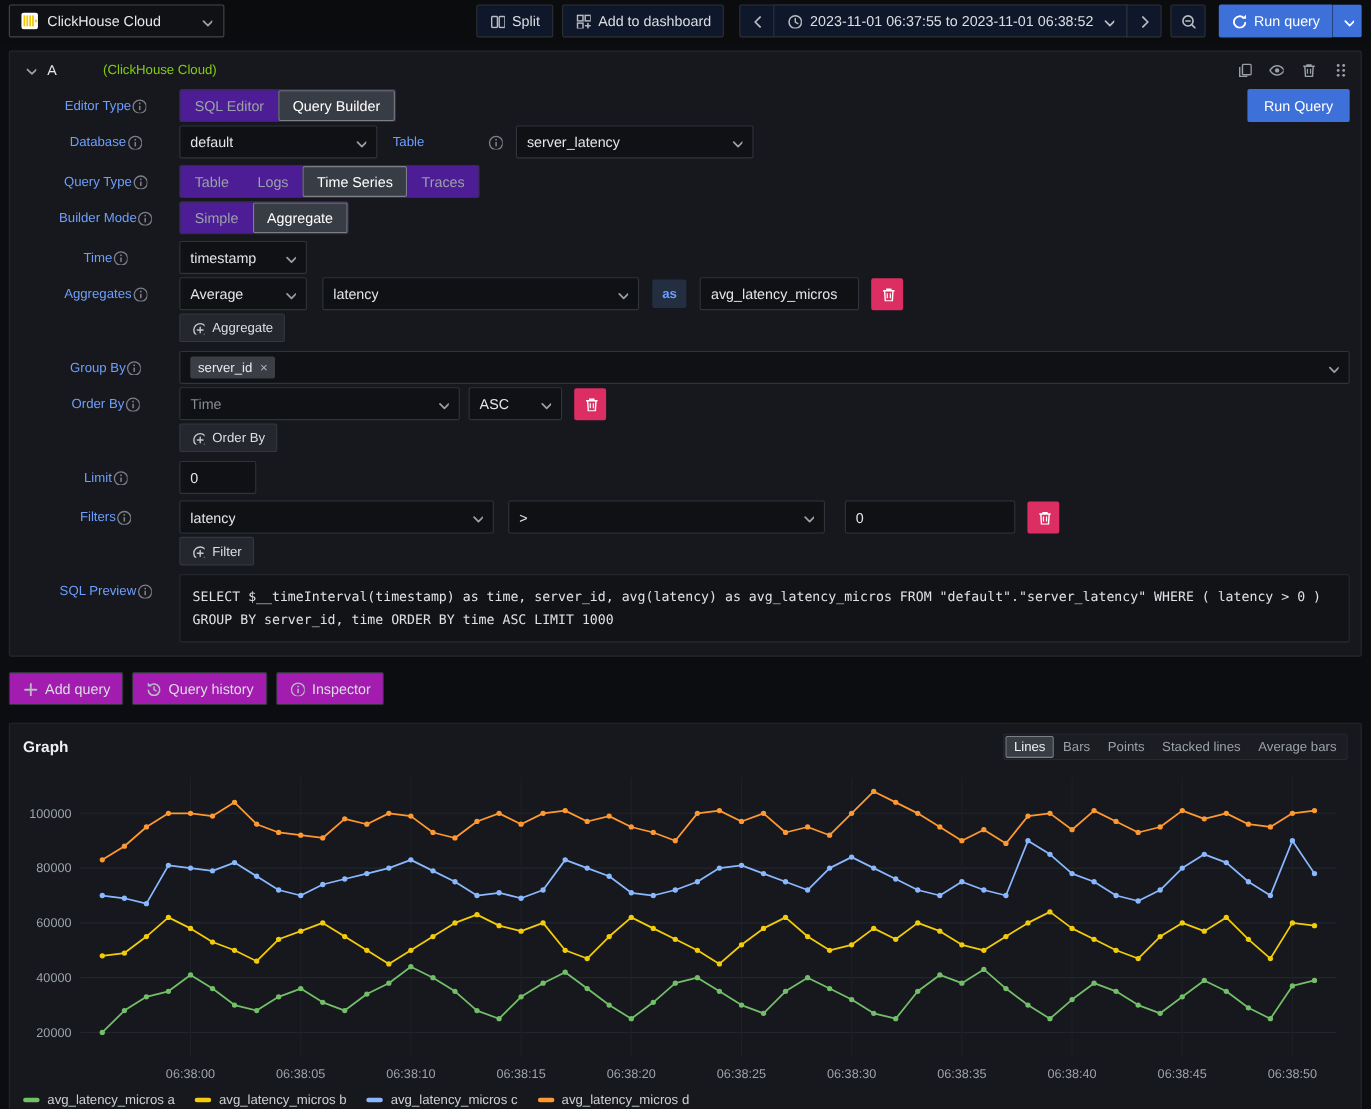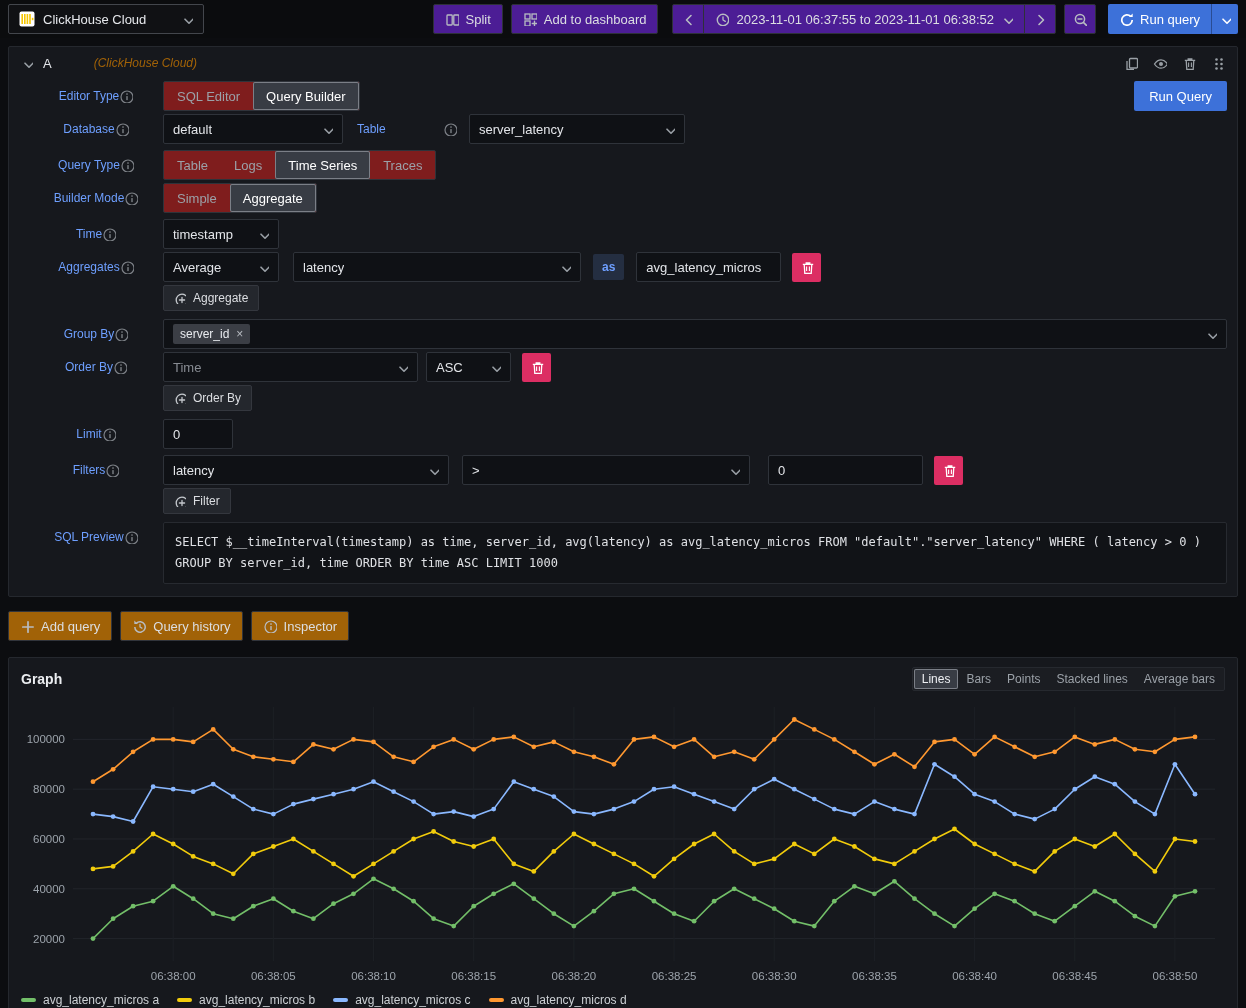--- a/index.html
+++ b/index.html
@@ -8,45 +8,45 @@
   svg{display:block}
   .icon{width:14px;height:14px}
   .icon12{width:12px;height:12px}
   .icon16{width:16px;height:16px}
 
   
   .topbar{height:38px;display:flex;align-items:center;justify-content:space-between;padding:4px 8px;background:#0b0c0e}
   .ds-picker{display:flex;align-items:center;gap:8px;height:30px;min-width:196px;padding:0 10px;background:#101114;border:1px solid #43464c;border-radius:2px;cursor:pointer}
   .ds-picker .lbl{flex:1;color:#e6e8ec}
   .tb-right{display:flex;align-items:center;gap:8px}
-  .btn{display:inline-flex;align-items:center;gap:7px;height:30px;padding:0 11px;background:#4c1d95;border:1px solid #2e3138;border-radius:2px;color:#dcdee2;font-size:13px;cursor:pointer;font-family:inherit}
+  .btn{display:inline-flex;align-items:center;gap:7px;height:30px;padding:0 11px;background:#0f172a;border:1px solid #2e3138;border-radius:2px;color:#dcdee2;font-size:13px;cursor:pointer;font-family:inherit}
   .btn .ic{color:#b8bcc2}
   .icon-only{padding:0 8px}
   .tgroup{display:inline-flex;margin-left:6px}
   .tgroup .btn{border-radius:0;margin-left:-1px}
   .tgroup .btn:first-child{border-radius:2px 0 0 2px;margin-left:0}
   .tgroup .btn:last-child{border-radius:0 2px 2px 0}
   .run-split{display:inline-flex;margin-left:4px}
   .run-split .btn{background:#3d71d9;border:none;color:#fff;font-weight:500}
   .run-split .main{border-radius:2px 0 0 2px}
   .run-split .caret-part{border-radius:0 2px 2px 0;border-left:1px solid rgba(0,0,0,.32);padding:0 7px}
 
   
   .panel{margin:8px;background:#16181d;border:1px solid #25282e;border-radius:2px}
   .qp-header{height:32px;display:flex;align-items:center;gap:10px;padding:0 12px}
   .qp-ref{color:#e3e5e9;font-weight:500}
-  .qp-hint{color:#a16207;font-style:italic;font-size:12px;margin-left:32px}
+  .qp-hint{color:#84cc16;font-size:12px;margin-left:32px}
   .qp-icons{margin-left:auto;display:flex;align-items:center;gap:15px;color:#9aa0a6}
   .qp-icons .ibtn{background:none;border:none;color:#9aa0a6;cursor:pointer;padding:0;display:flex}
   .qp-body{padding:2px 10px 12px 30px}
   .row{display:flex;align-items:center;margin-bottom:3px}
   .row-label{width:114px;min-width:114px;display:flex;align-items:center;justify-content:center;margin-right:10px;color:#6e9fff;font-size:12px;font-weight:500}
   .row-label .ic{color:#7d8187}
   .sub-row{margin-left:124px}
-  .seg{display:inline-flex;background:#7f1d1d;border:1px solid #2f333a;border-radius:2px;padding:0}
+  .seg{display:inline-flex;background:#4c1d95;border:1px solid #2f333a;border-radius:2px;padding:0}
   .seg button{height:28px;padding:0 13px;background:transparent;border:none;color:#9ba1a8;font-size:13px;font-family:inherit;cursor:pointer;border-radius:2px}
   .seg button.sel{background:#383c44;color:#fff;box-shadow:inset 0 0 0 1px #7b7f87}
   .select{display:flex;align-items:center;justify-content:space-between;gap:8px;height:30px;padding:0 9px;background:#0f1115;border:1px solid #2f333a;border-radius:2px;cursor:pointer}
   .select .caret{color:#9aa0a6}
   .sel-value{color:#e3e5e9;white-space:nowrap;overflow:hidden}
   .sel-placeholder{color:#878b92}
   .input{height:30px;padding:0 9px;background:#0f1115;border:1px solid #2f333a;border-radius:2px;color:#e3e5e9;font-size:13px;font-family:inherit}
   .w70{width:70px}.w85{width:85px}.w140{width:116px}.w145{width:145px}.w210{width:180px}.w215{width:216px}
   .w250{width:255px}.w285{width:286px}.w288{width:288px}.w300{width:288px}.w155{width:155px}
   .chip-as{display:inline-flex;align-items:center;height:26px;padding:0 9px;margin:0 12px;background:rgba(110,159,255,.16);color:#6e9fff;font-weight:700;font-size:12px;border-radius:2px}
@@ -55,21 +55,21 @@
   .flex1{flex:1}
   .tag{display:inline-flex;align-items:center;gap:7px;background:#3b3e45;border-radius:2px;padding:3px 7px;font-size:12px;color:#e8eaee}
   .tag .x{color:#b6bac0;cursor:pointer;font-size:12px;line-height:1}
   .sep-lbl{width:100px;min-width:100px;display:flex;align-items:center;justify-content:space-between;margin:0 12px 0 14px;color:#6e9fff;font-size:12px;font-weight:500}
   .sql-box{margin-left:124px;border:1px solid #272a30;background:#111317;border-radius:2px;padding:9px 11px;font-family:"DejaVu Sans Mono",monospace;font-size:12px;line-height:1.75;color:#dfe1e5;min-height:56px}
   .blue-btn{display:inline-flex;align-items:center;height:30px;padding:0 15px;background:#3d71d9;border:none;border-radius:2px;color:#fff;font-size:13px;font-weight:500;cursor:pointer;font-family:inherit}
   .mla{margin-left:auto}
 
   
   .footer-row{display:flex;gap:8px;margin:14px 8px 16px}
-  .footer-row .btn{background:#a16207;border-color:#31343b;font-weight:500}
+  .footer-row .btn{background:#a21caf;border-color:#31343b;font-weight:500}
 
   
   .graph-panel{margin:8px;background:#16181d;border:1px solid #25282e;border-radius:2px;padding-bottom:4px}
   .graph-header{display:flex;align-items:center;justify-content:space-between;padding:9px 12px 4px}
   .graph-title{font-size:14px;font-weight:600;color:#eceef1}
   .mode-toggle{display:flex;align-items:center;background:#1b1d22;border:1px solid #26292f;border-radius:2px;padding:1px}
   .mode-toggle button{height:20px;padding:0 8px;background:transparent;border:none;color:#9ba1a8;font-size:12px;font-family:inherit;cursor:pointer;border-radius:2px}
   .mode-toggle button.sel{background:#383c44;color:#eef0f3;box-shadow:inset 0 0 0 1px #7b7f87}
   .tick{fill:#9ca3ab;font-family:"Liberation Sans",sans-serif;font-size:11.5px}
   .legend{display:flex;align-items:center;gap:18px;padding:2px 12px 6px}

